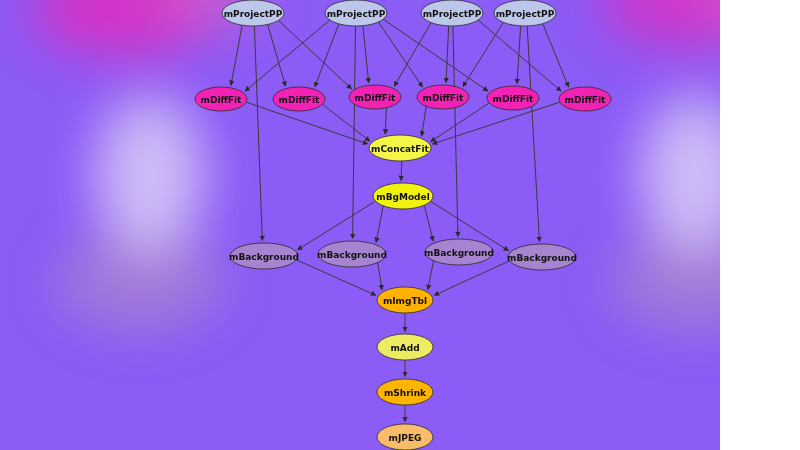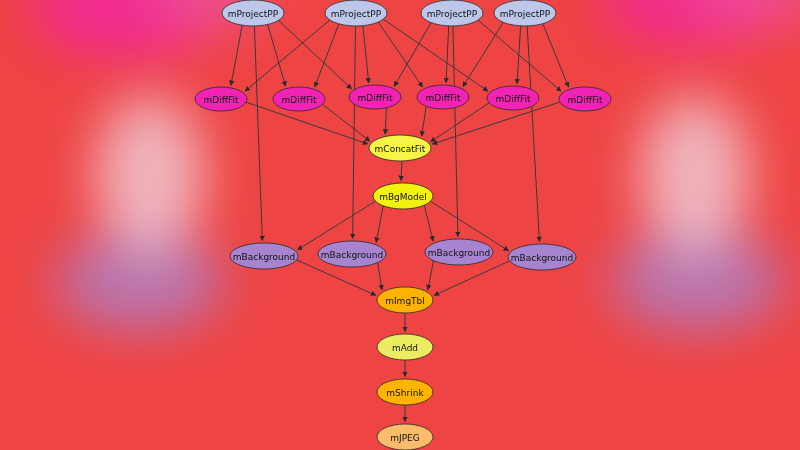--- a/index.html
+++ b/index.html
@@ -2,25 +2,26 @@
 <html><head>
 <meta charset="utf-8">
 <style>
   html, body {
     margin: 0;
     padding: 0;
     background: #ffffff;
   }
   #canvas {
     position: relative;
-    width: 800px;
+    width: 720px;
     height: 450px;
     overflow: hidden;
-    background: #ef4444;
+    background: #8b5cf6;
     font-family: "DejaVu Sans", "Liberation Sans", sans-serif;
+    font-weight: bold;
   }
   
   .ghost-layer {
     position: absolute;
     inset: 0;
     filter: blur(26px);
     opacity: 0.85;
     pointer-events: none;
   }
   .ghost-blob {

